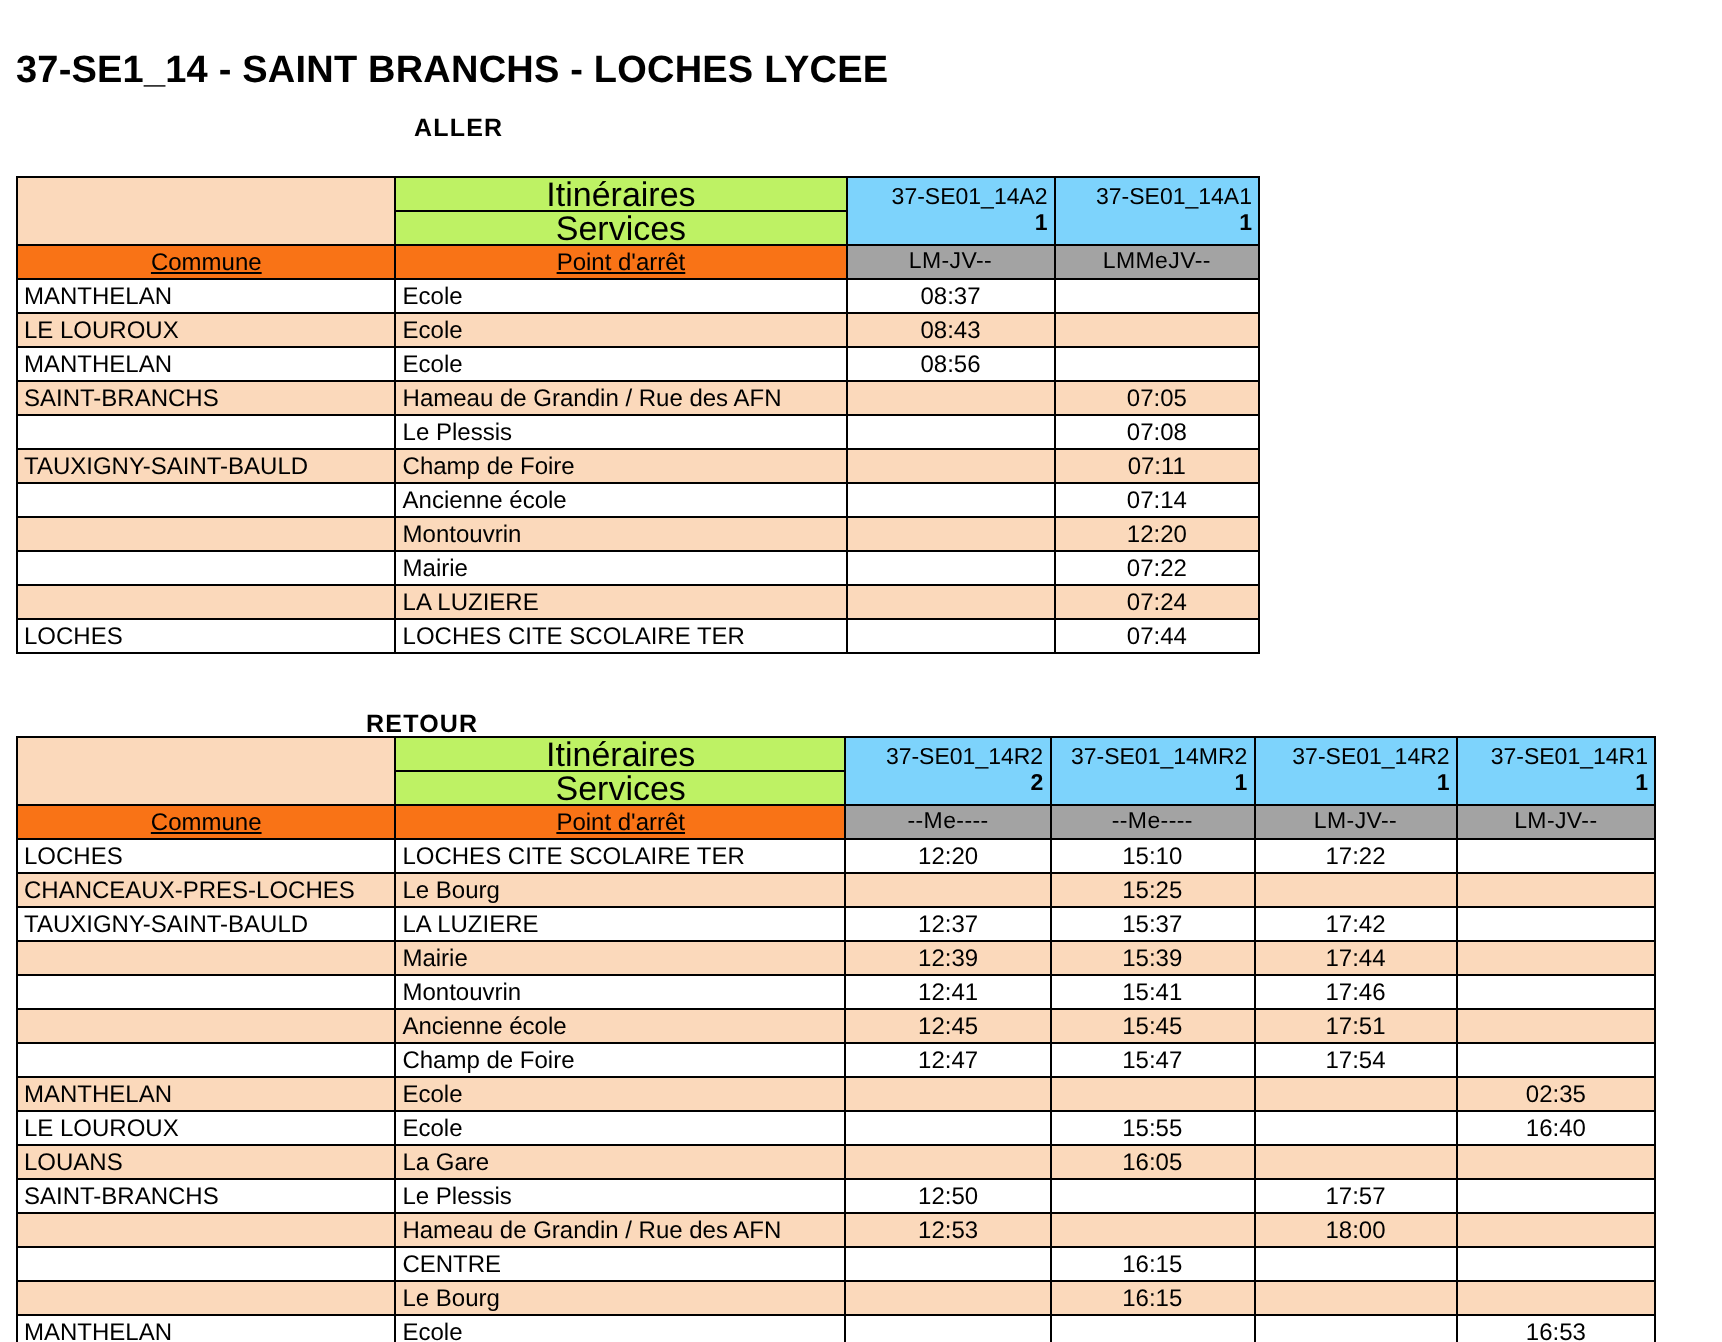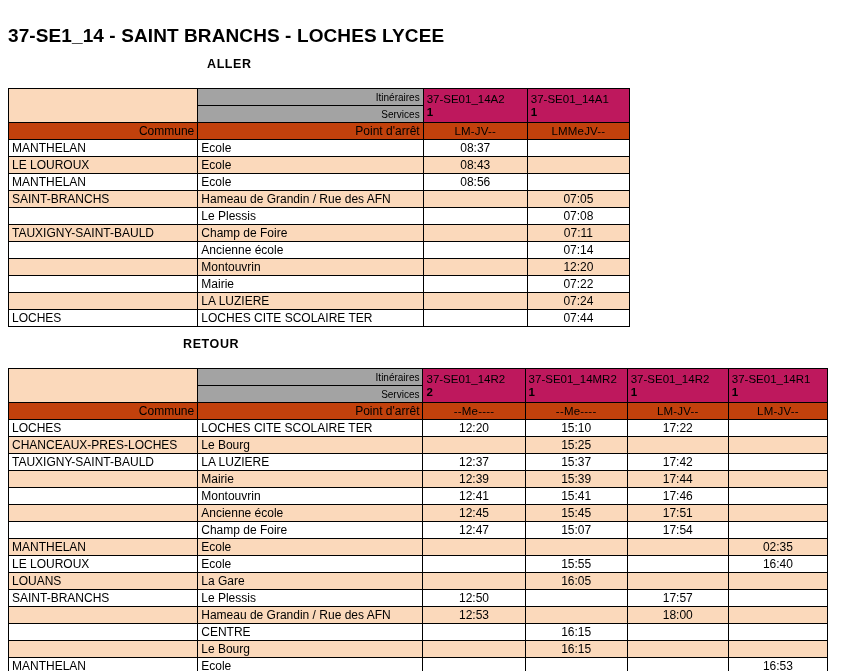--- a/index.html
+++ b/index.html
@@ -26,21 +26,21 @@
     white-space: nowrap;
   }
 
   .dir-label {
     position: absolute;
     font-size: 12.5px;
     font-weight: bold;
     letter-spacing: 0.6px;
   }
   .dir-aller  { left: 190px; top: 57px; margin-left: 17px; }
-  .dir-retour { left: 183px; top: 337px; }
+  .dir-retour { left: 183px; top: 355px; }
 
   table.sched {
     position: absolute;
     border-collapse: collapse;
     table-layout: fixed;
     font-size: 12px;
     border: 1px solid #000;
   }
   table.aller  { left: 8px; top: 88px;  width: 622px; }
   table.retour { left: 8px; top: 368px; width: 820px; }
@@ -55,49 +55,50 @@
     overflow: hidden;
     white-space: nowrap;
   }
 
   
   .hdr-blank {
     background: #FBD9BB;
     border-right: 1px solid #000 !important;
   }
   .hdr-lab {
-    background: #a3a3a3;
+    background: #bef264;
+    text-align: center;
+    font-weight: bold;
+    font-size: 17px;
+    padding-right: 4px;
+  }
+  .hdr-svc {
+    background: #7dd3fc;
     text-align: right;
-    font-weight: bold;
-    font-size: 10px;
-    padding-right: 4px;
-  }
-  .hdr-svc {
-    background: #be185d;
-    text-align: left;
     font-weight: bold;
     font-size: 11.5px;
     margin-top: 28px;
   }
   .hdr-svc .svc-code { display: block; line-height: 14px; }
   .hdr-svc .svc-num  { display: block; line-height: 13px; font-weight: bold; }
   .hdr-days {
-    background: #c2410c;
+    background: #a3a3a3;
     text-align: center;
     font-weight: bold;
     font-size: 11.5px;
     letter-spacing: 0.2px;
   }
 
   
   .colhdr {
-    background: #c2410c;
+    background: #f97316;
     font-weight: bold;
     font-size: 12px;
-    text-align: right;
+    text-align: center;
+    text-decoration: underline;
   }
 
   
   tr.r-white td { background: #ffffff; }
   tr.r-peach td { background: #FBD9BB; }
 
   td.c-commune { text-align: left; }
   td.c-stop    { text-align: left; }
   td.c-time    { text-align: center; }
 </style>
@@ -292,21 +293,21 @@
         <td class="c-stop">Ancienne école</td>
         <td class="c-time">12:45</td>
         <td class="c-time">15:45</td>
         <td class="c-time">17:51</td>
         <td class="c-time"></td>
       </tr>
       <tr class="r-white">
         <td class="c-commune"></td>
         <td class="c-stop">Champ de Foire</td>
         <td class="c-time">12:47</td>
-        <td class="c-time">15:07</td>
+        <td class="c-time">15:47</td>
         <td class="c-time">17:54</td>
         <td class="c-time"></td>
       </tr>
       <tr class="r-peach">
         <td class="c-commune">MANTHELAN</td>
         <td class="c-stop">Ecole</td>
         <td class="c-time"></td>
         <td class="c-time"></td>
         <td class="c-time"></td>
         <td class="c-time">02:35</td>

